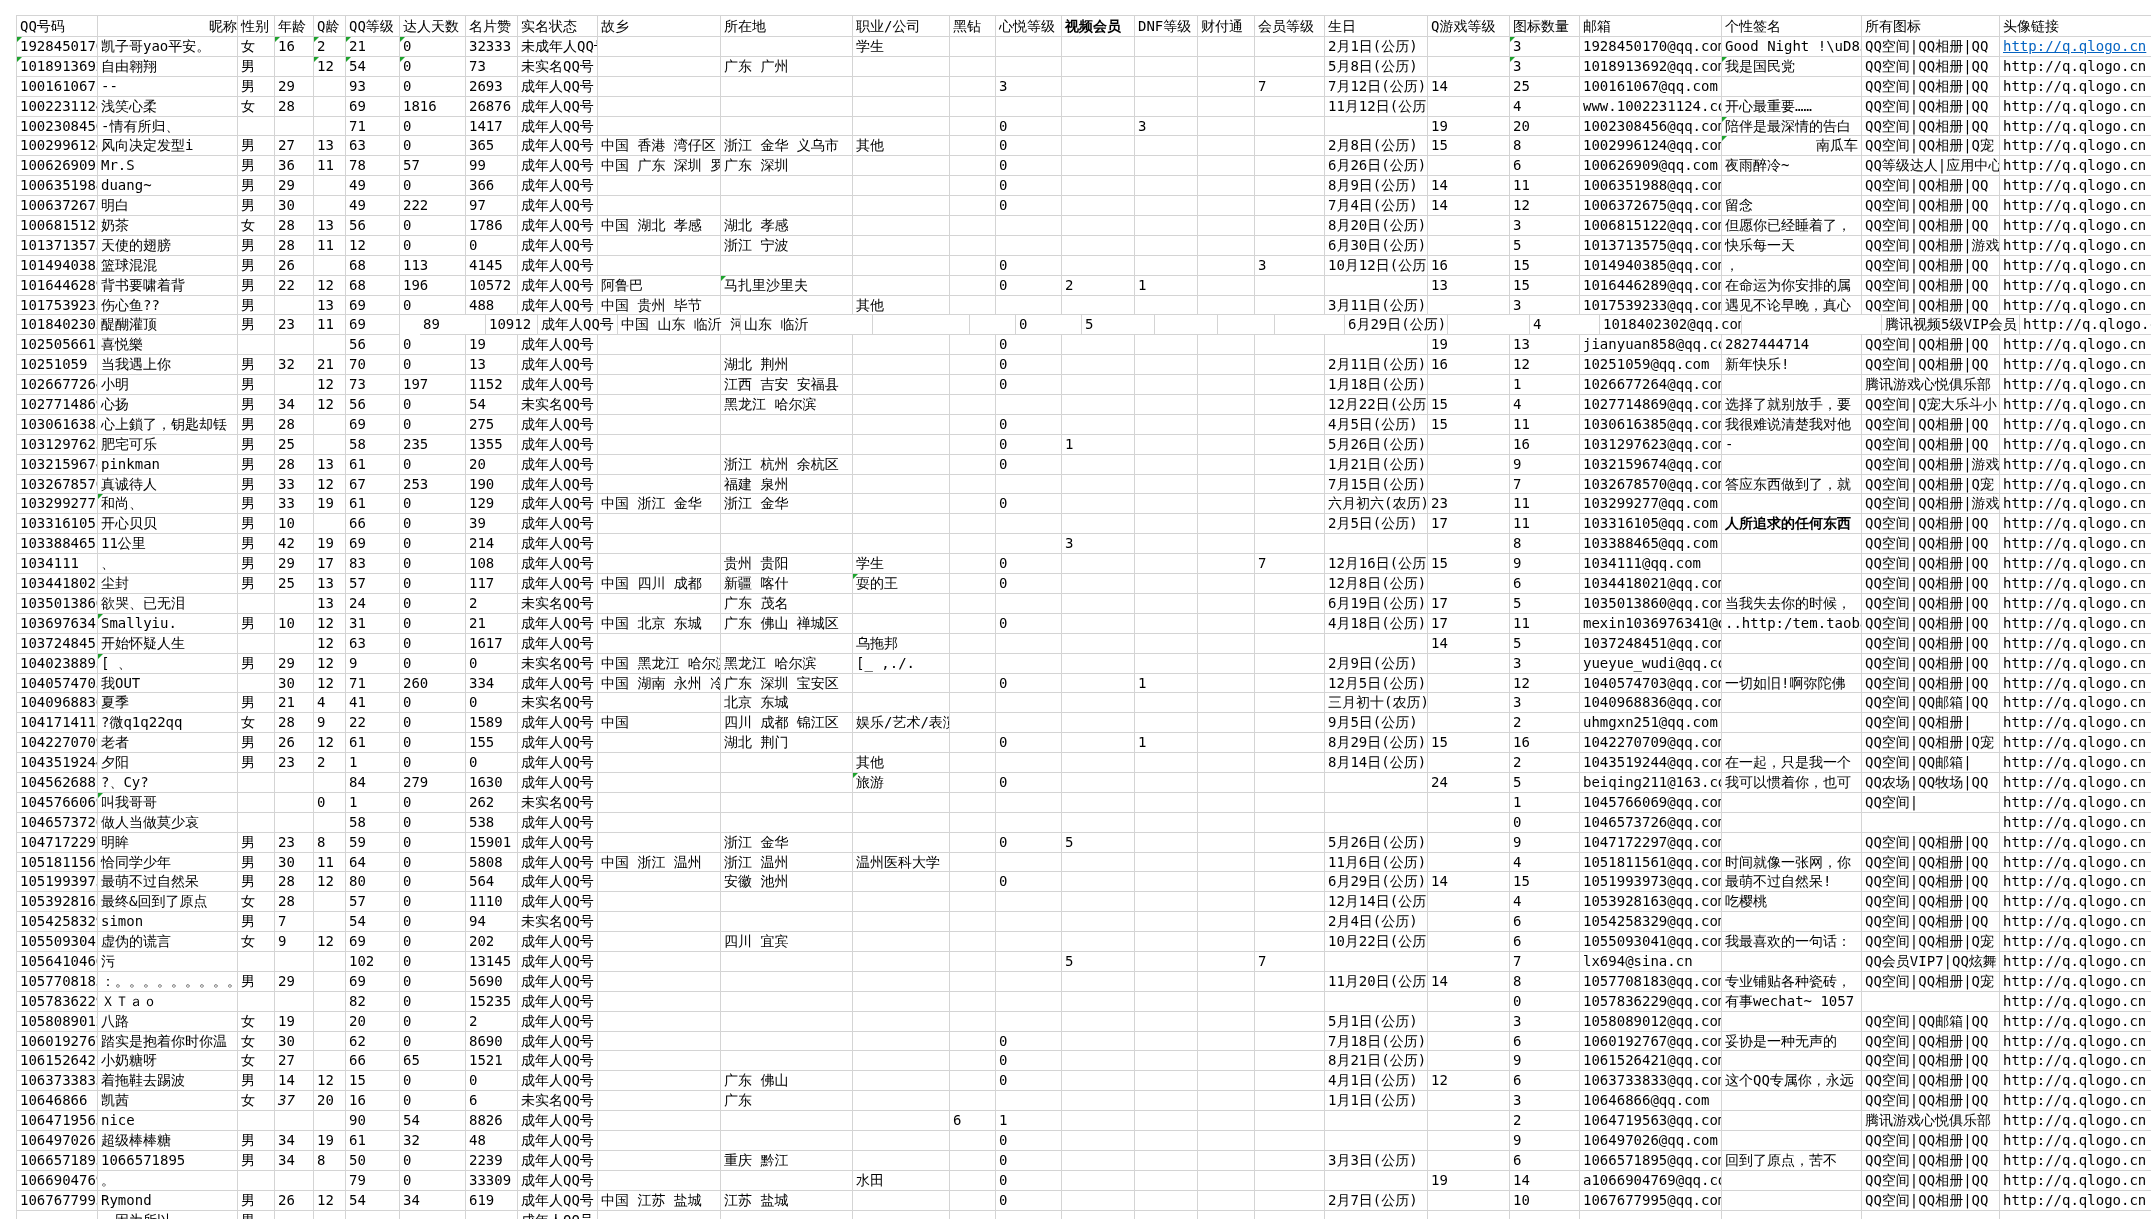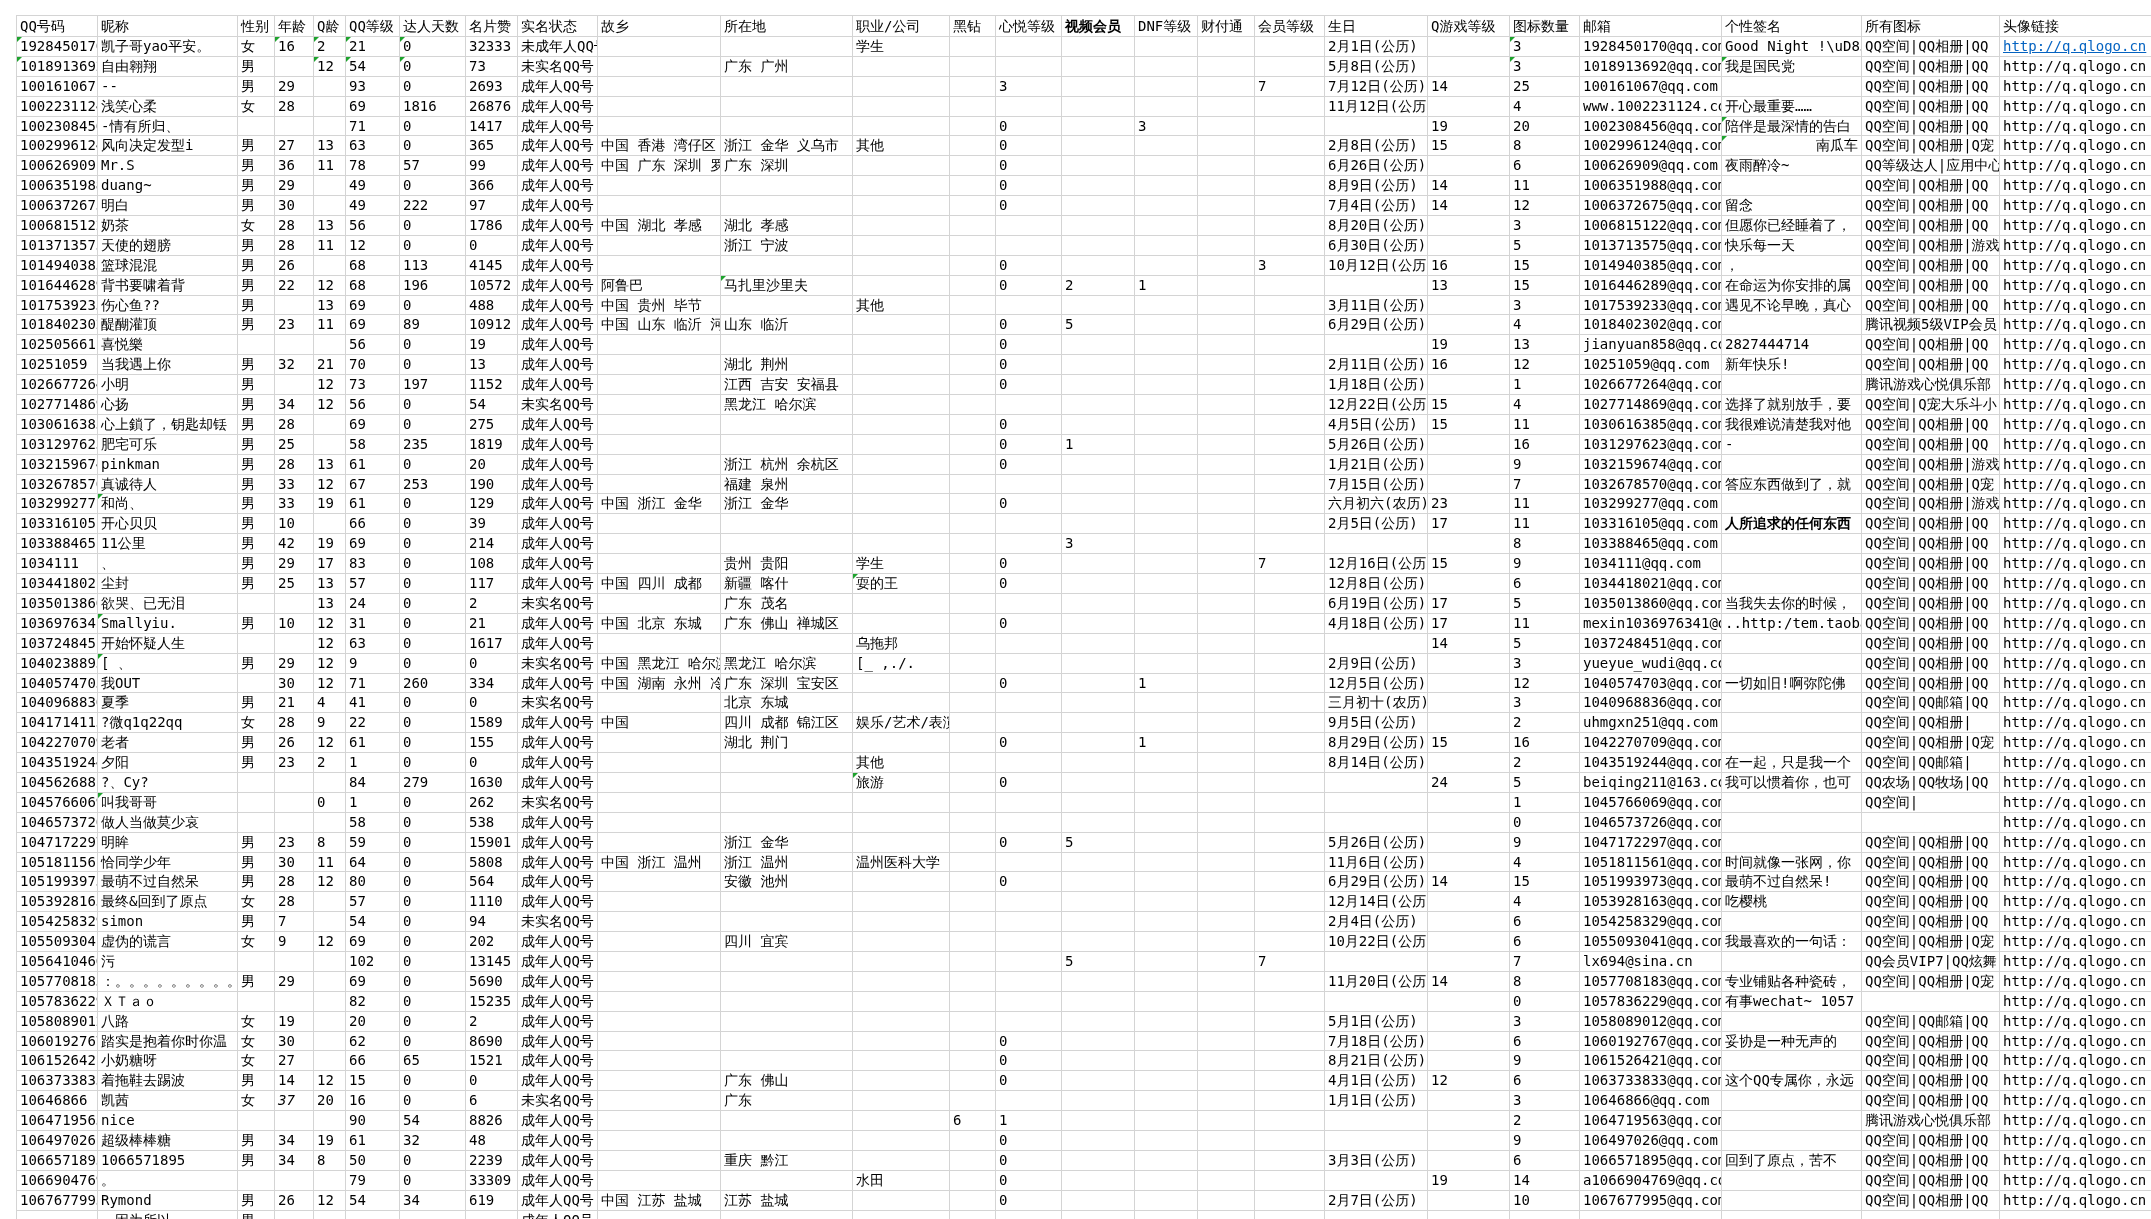--- a/index.html
+++ b/index.html
@@ -39,21 +39,21 @@
   }
   .cell a.link{color:#0563c1;text-decoration:underline;cursor:pointer;}
 </style>
 </head>
 <body>
 
 <div class="sheet">
   <div class="grid" id="grid">
       <div class="row header-row">
         <div class="cell" style="width: 81px;">QQ号码</div>
-        <div class="cell" style="width: 140px;">昵称</div>
+        <div class="cell" style="width: 140px; text-align: right;">昵称</div>
         <div class="cell" style="width: 37px;">性别</div>
         <div class="cell" style="width: 39px;">年龄</div>
         <div class="cell" style="width: 32px;">Q龄</div>
         <div class="cell" style="width: 54px;">QQ等级</div>
         <div class="cell" style="width: 66px;">达人天数</div>
         <div class="cell" style="width: 52px;">名片赞</div>
         <div class="cell" style="width: 80px;">实名状态</div>
         <div class="cell" style="width: 123px;">故乡</div>
         <div class="cell" style="width: 132px;">所在地</div>
         <div class="cell" style="width: 97px;">职业/公司</div>
@@ -449,21 +449,21 @@
         <div class="cell" style="width: 138px;">QQ空间|QQ相册|QQ</div>
         <div class="cell" style="width: 152px;">http://q.qlogo.cn</div>
       </div>
       <div class="row">
         <div class="cell" style="width: 81px;">1018402302</div>
         <div class="cell" style="width: 140px;">醍醐灌顶</div>
         <div class="cell" style="width: 37px;">男</div>
         <div class="cell" style="width: 39px;">23</div>
         <div class="cell" style="width: 32px;">11</div>
         <div class="cell" style="width: 54px;">69</div>
-        <div class="cell" style="width: 66px;">89</div>
+        <div class="cell" style="width: 66px; margin-left: 20px;">89</div>
         <div class="cell" style="width: 52px;">10912</div>
         <div class="cell" style="width: 80px;">成年人QQ号</div>
         <div class="cell" style="width: 123px;">中国 山东 临沂 河东</div>
         <div class="cell" style="width: 132px;">山东 临沂</div>
         <div class="cell" style="width: 97px;"></div>
         <div class="cell" style="width: 46px;"></div>
         <div class="cell" style="width: 66px;">0</div>
         <div class="cell" style="width: 73px;">5</div>
         <div class="cell" style="width: 63px;"></div>
         <div class="cell" style="width: 57px;"></div>
@@ -612,21 +612,21 @@
         <div class="cell" style="width: 152px;">http://q.qlogo.cn</div>
       </div>
       <div class="row">
         <div class="cell" style="width: 81px;">1031297623</div>
         <div class="cell" style="width: 140px;">肥宅可乐</div>
         <div class="cell" style="width: 37px;">男</div>
         <div class="cell" style="width: 39px;">25</div>
         <div class="cell" style="width: 32px;"></div>
         <div class="cell" style="width: 54px;">58</div>
         <div class="cell" style="width: 66px;">235</div>
-        <div class="cell" style="width: 52px;">1819</div>
+        <div class="cell" style="width: 52px;">1355</div>
         <div class="cell" style="width: 80px;">成年人QQ号</div>
         <div class="cell" style="width: 123px;"></div>
         <div class="cell" style="width: 132px;"></div>
         <div class="cell" style="width: 97px;"></div>
         <div class="cell" style="width: 46px;"></div>
         <div class="cell" style="width: 66px;">0</div>
         <div class="cell" style="width: 73px;">1</div>
         <div class="cell" style="width: 63px;"></div>
         <div class="cell" style="width: 57px;"></div>
         <div class="cell" style="width: 70px;"></div>

